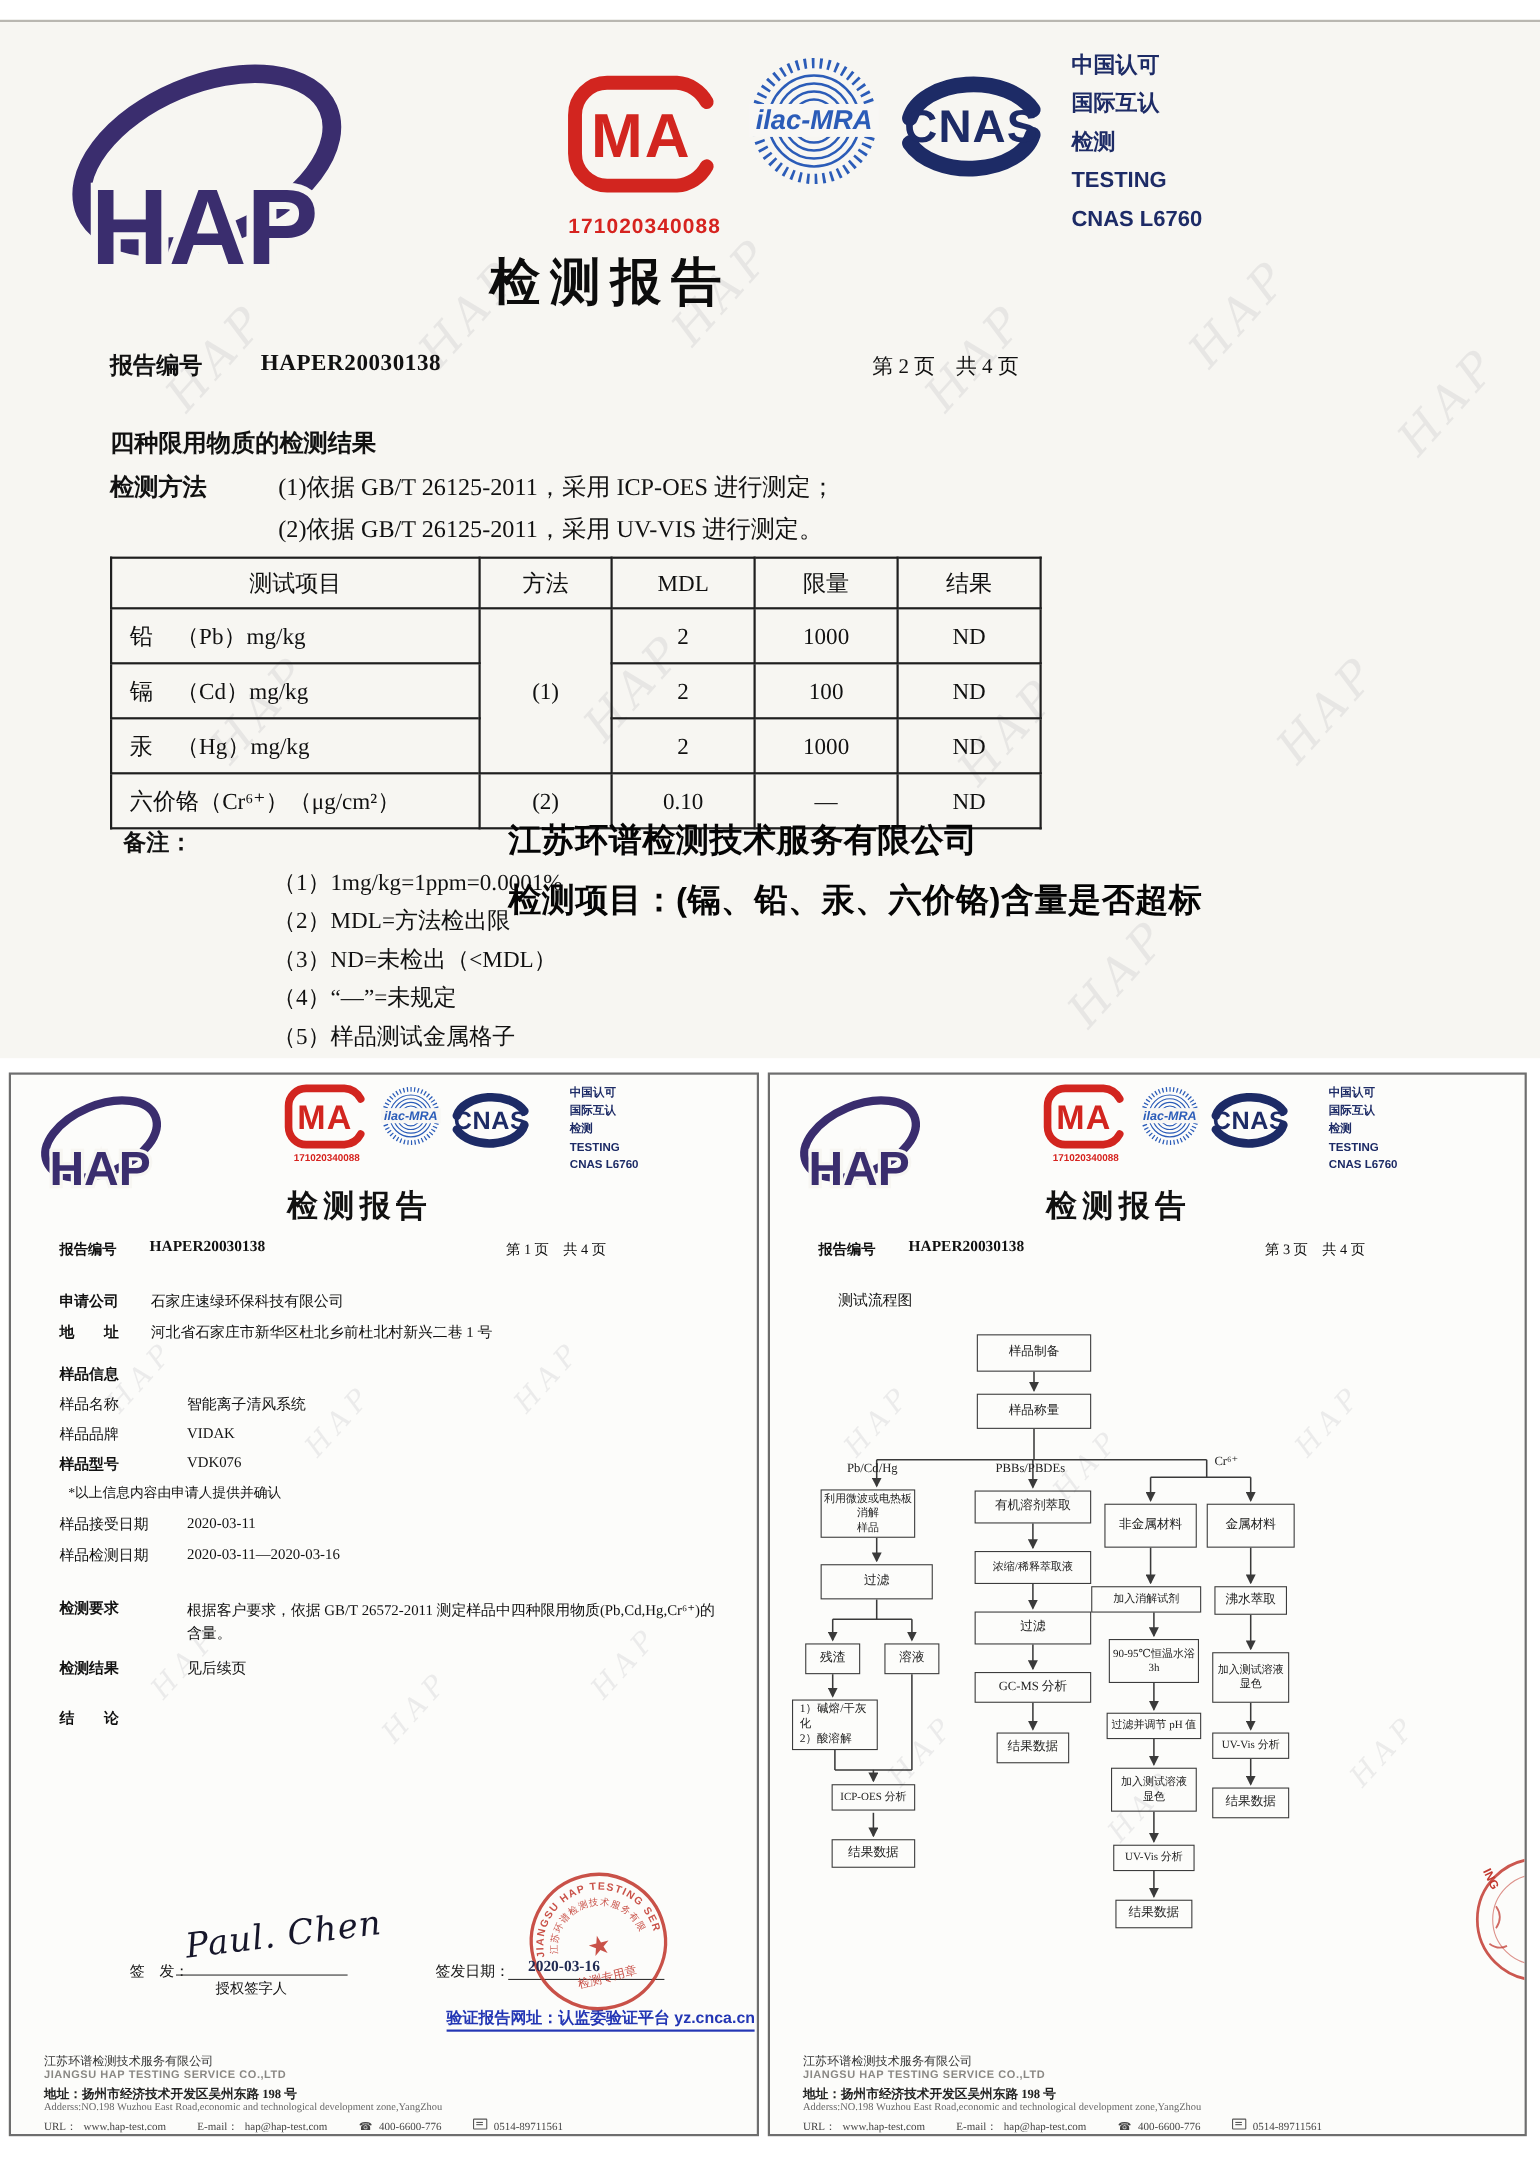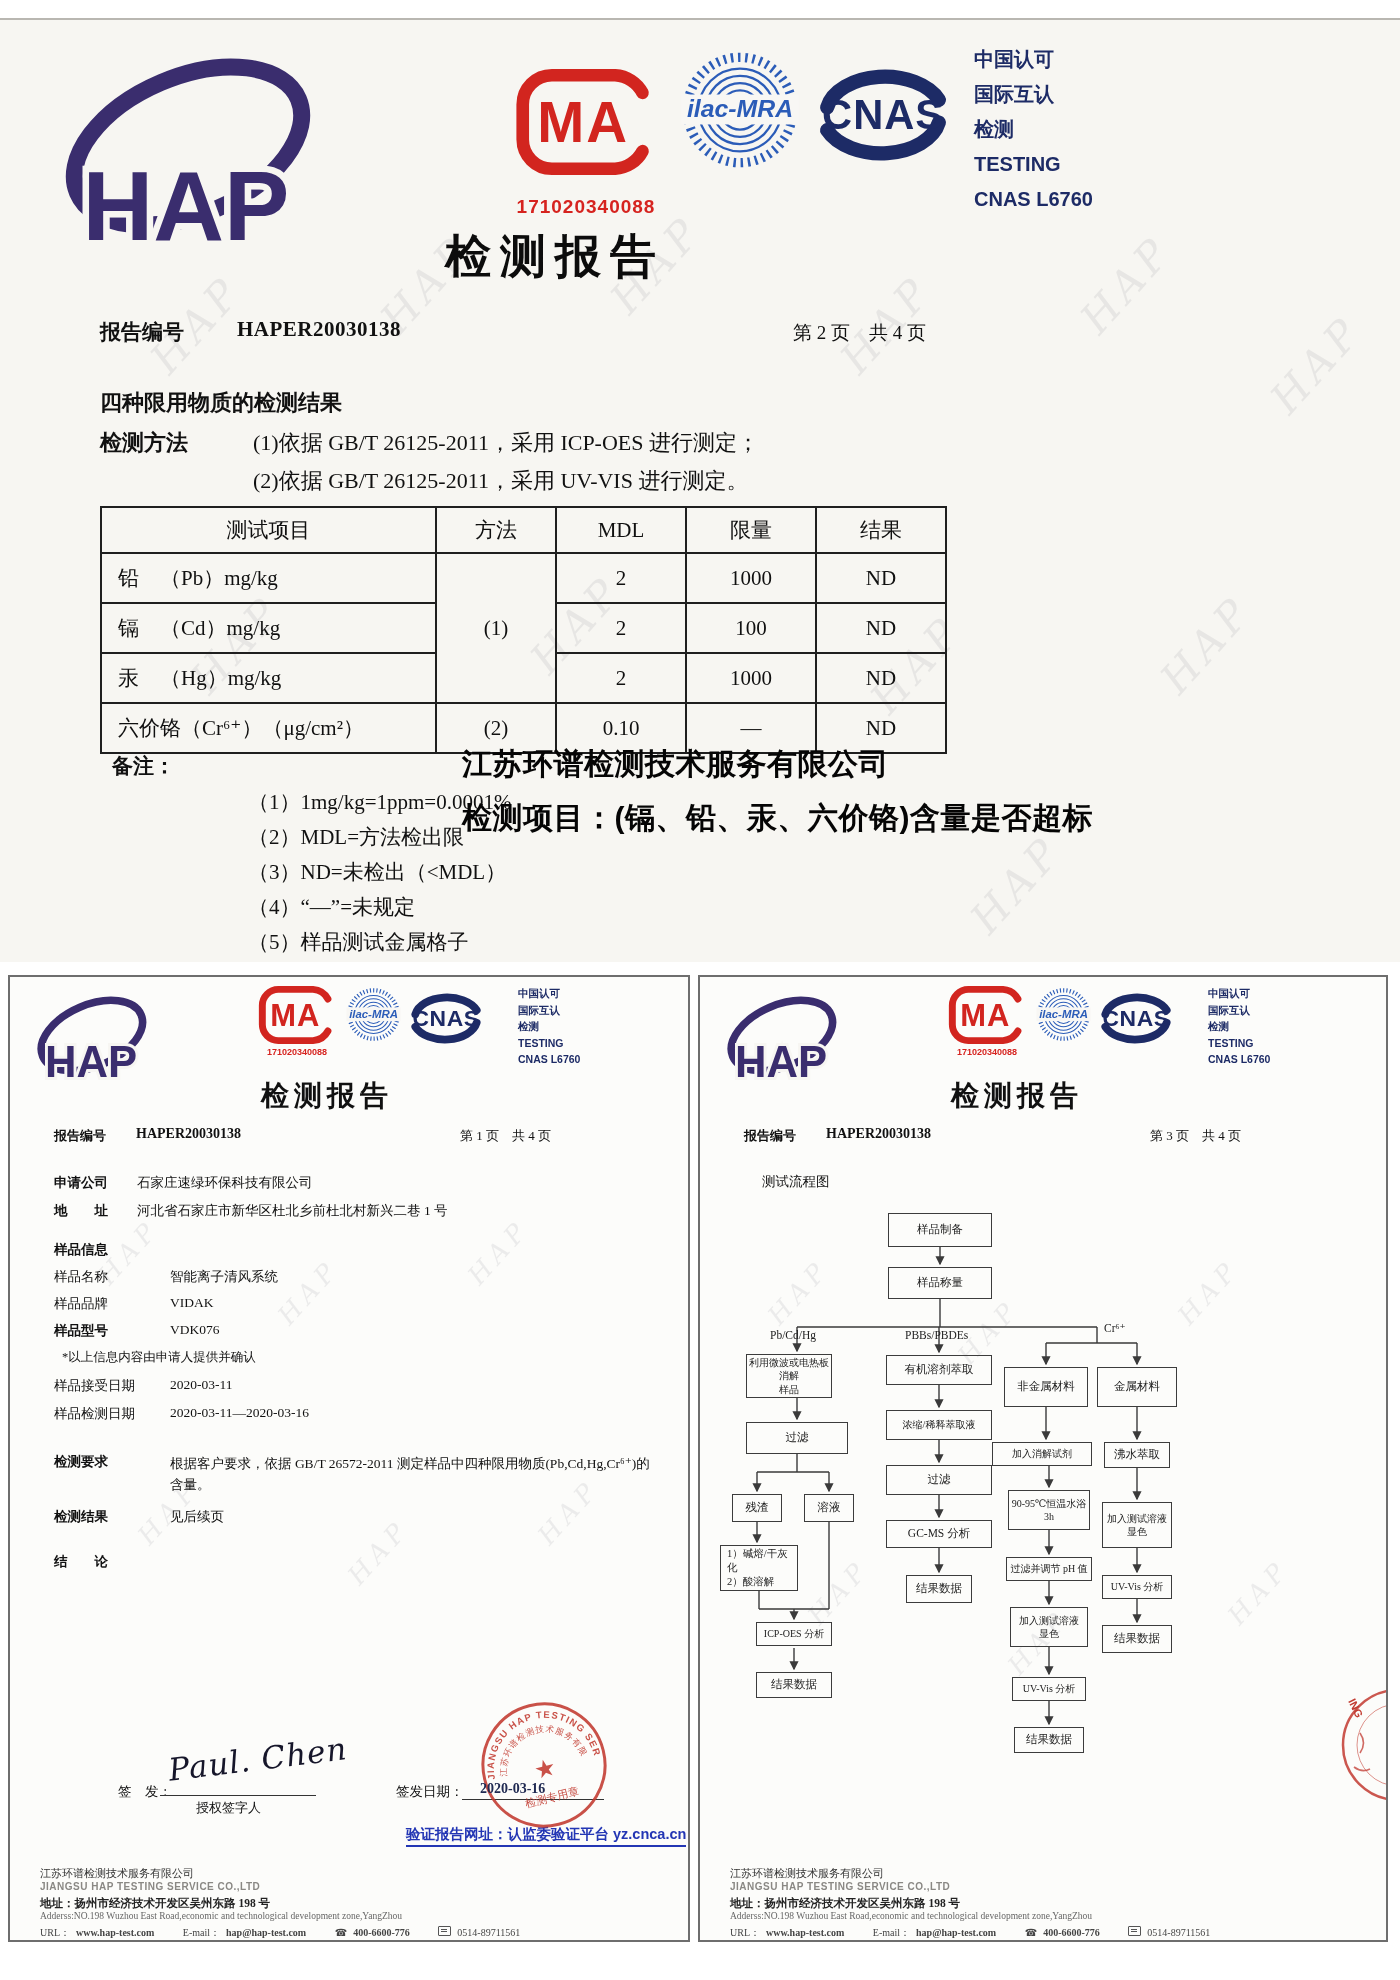--- a/index.html
+++ b/index.html
@@ -51,21 +51,21 @@
   .sd-val{left:470px;top:804px;font-size:14px;font-weight:bold;color:#202a52;z-index:6;}
   .stamp{left:468px;top:722px;width:132px;height:132px;transform:rotate(-14deg);opacity:.88;z-index:5;}
   .verify{left:396px;top:848px;font-size:14.5px;font-weight:bold;color:#2336b4;border-bottom:2px solid #2336b4;padding-bottom:1px;}
   .ft{left:30px;width:630px;}
   .ft1{top:889px;font-size:11px;color:#333;}
   .ft2{top:904px;font-size:10px;font-weight:bold;color:#8a8884;letter-spacing:.5px;}
   .ft3{top:919px;font-size:11.5px;font-weight:bold;color:#222;}
   .ft4{top:934px;font-size:9.5px;color:#666;}
   .ft5{top:949px;font-size:10px;color:#444;}
   .ft5 span{margin-right:6px;}
-  .ft5 .gap{margin-right:26px;font-weight:bold;}
+  .ft5 .gap{margin-right:26px;}
   .fax-ic{display:inline-block;width:11px;height:8px;border:1px solid #555;border-radius:1px;position:relative;top:0px;margin-right:3px;}
   .fax-ic::before{content:"";position:absolute;left:2px;top:2px;width:6px;height:1px;background:#555;box-shadow:0 2px 0 #555;}
   
   .flow-title{left:62px;top:196px;font-size:13.5px;}
   .fb{position:absolute;border:1.4px solid #3c3c3c;display:flex;align-items:center;justify-content:center;text-align:center;font-size:11.5px;line-height:1.35;white-space:pre-line;color:#222;box-sizing:border-box;background:transparent;}
   .fb-left{justify-content:flex-start;text-align:left;padding-left:6px;font-size:10.5px;}
   .fs-sm{font-size:10px;}
   .bl{position:absolute;font-size:11.5px;color:#222;}
   .flow-svg{left:0;top:0;width:686px;height:963px;pointer-events:none;}
   .flow-svg path{stroke:#3a3a3a;stroke-width:1.4;fill:none;}

